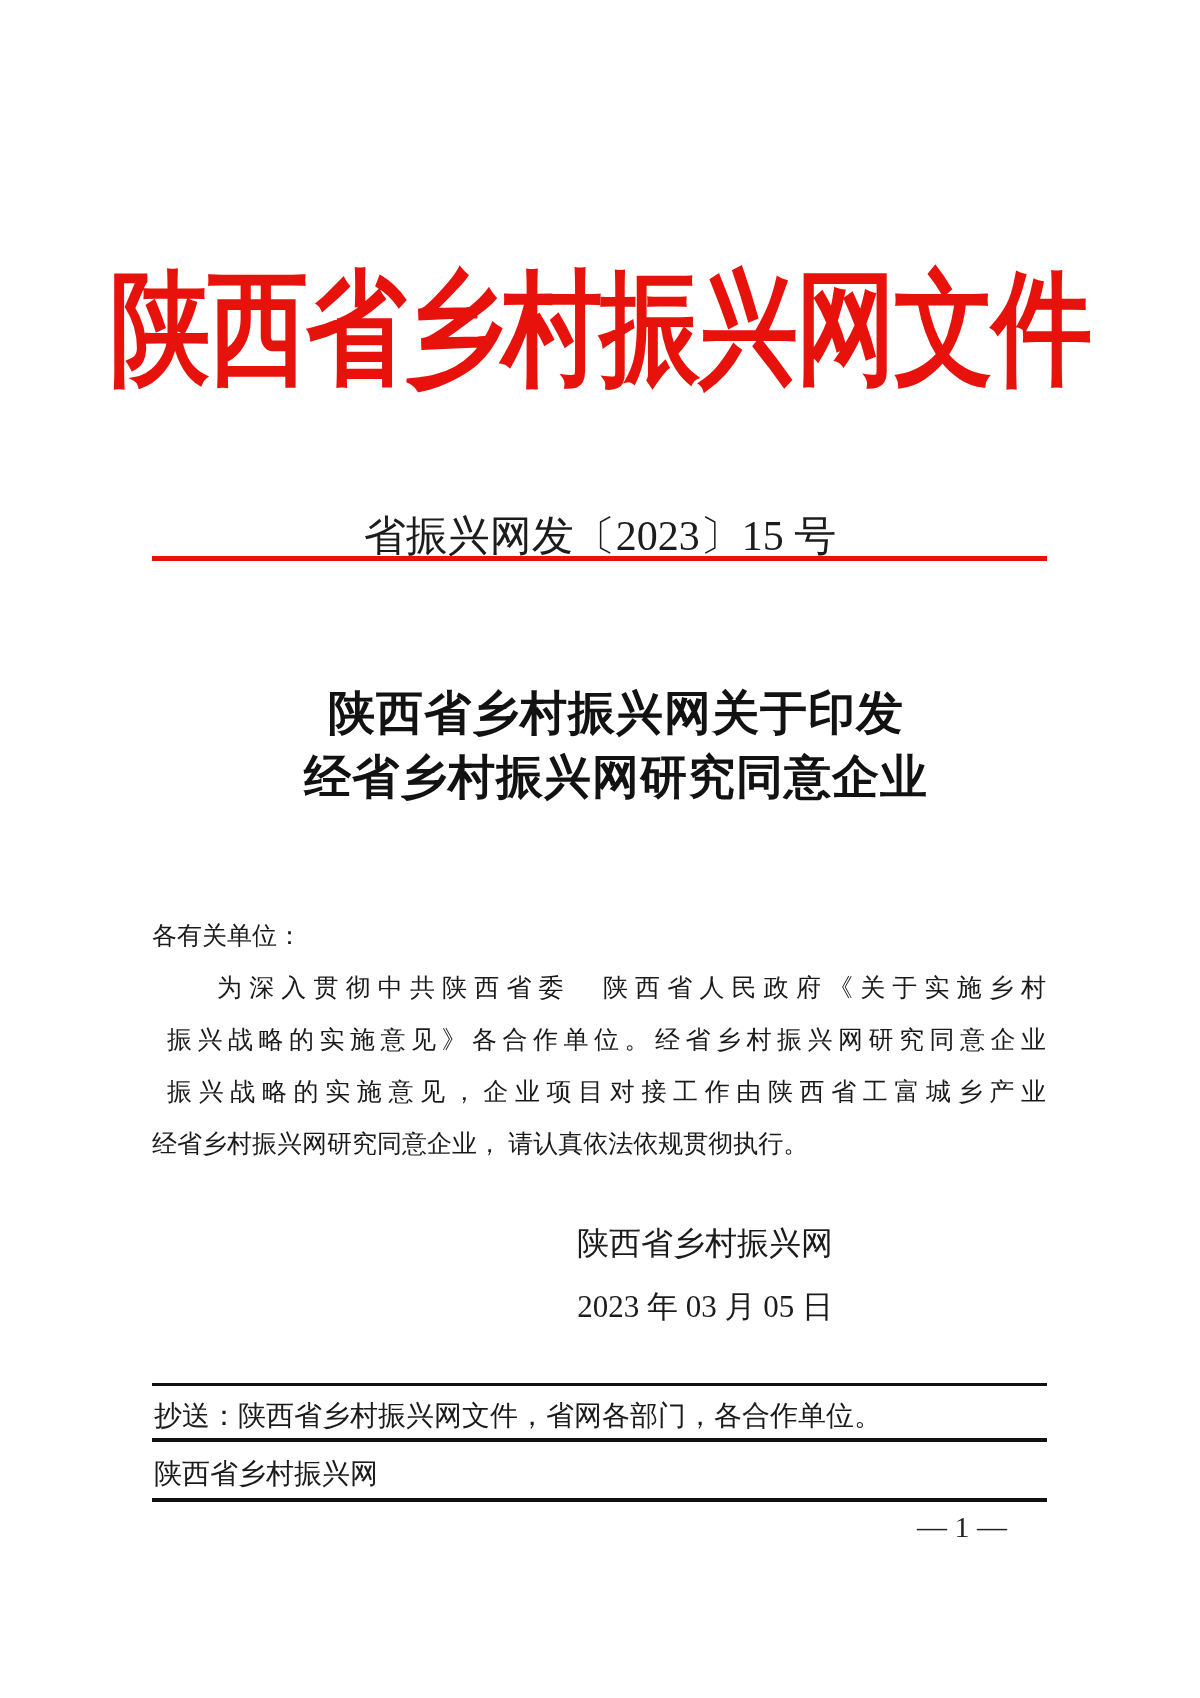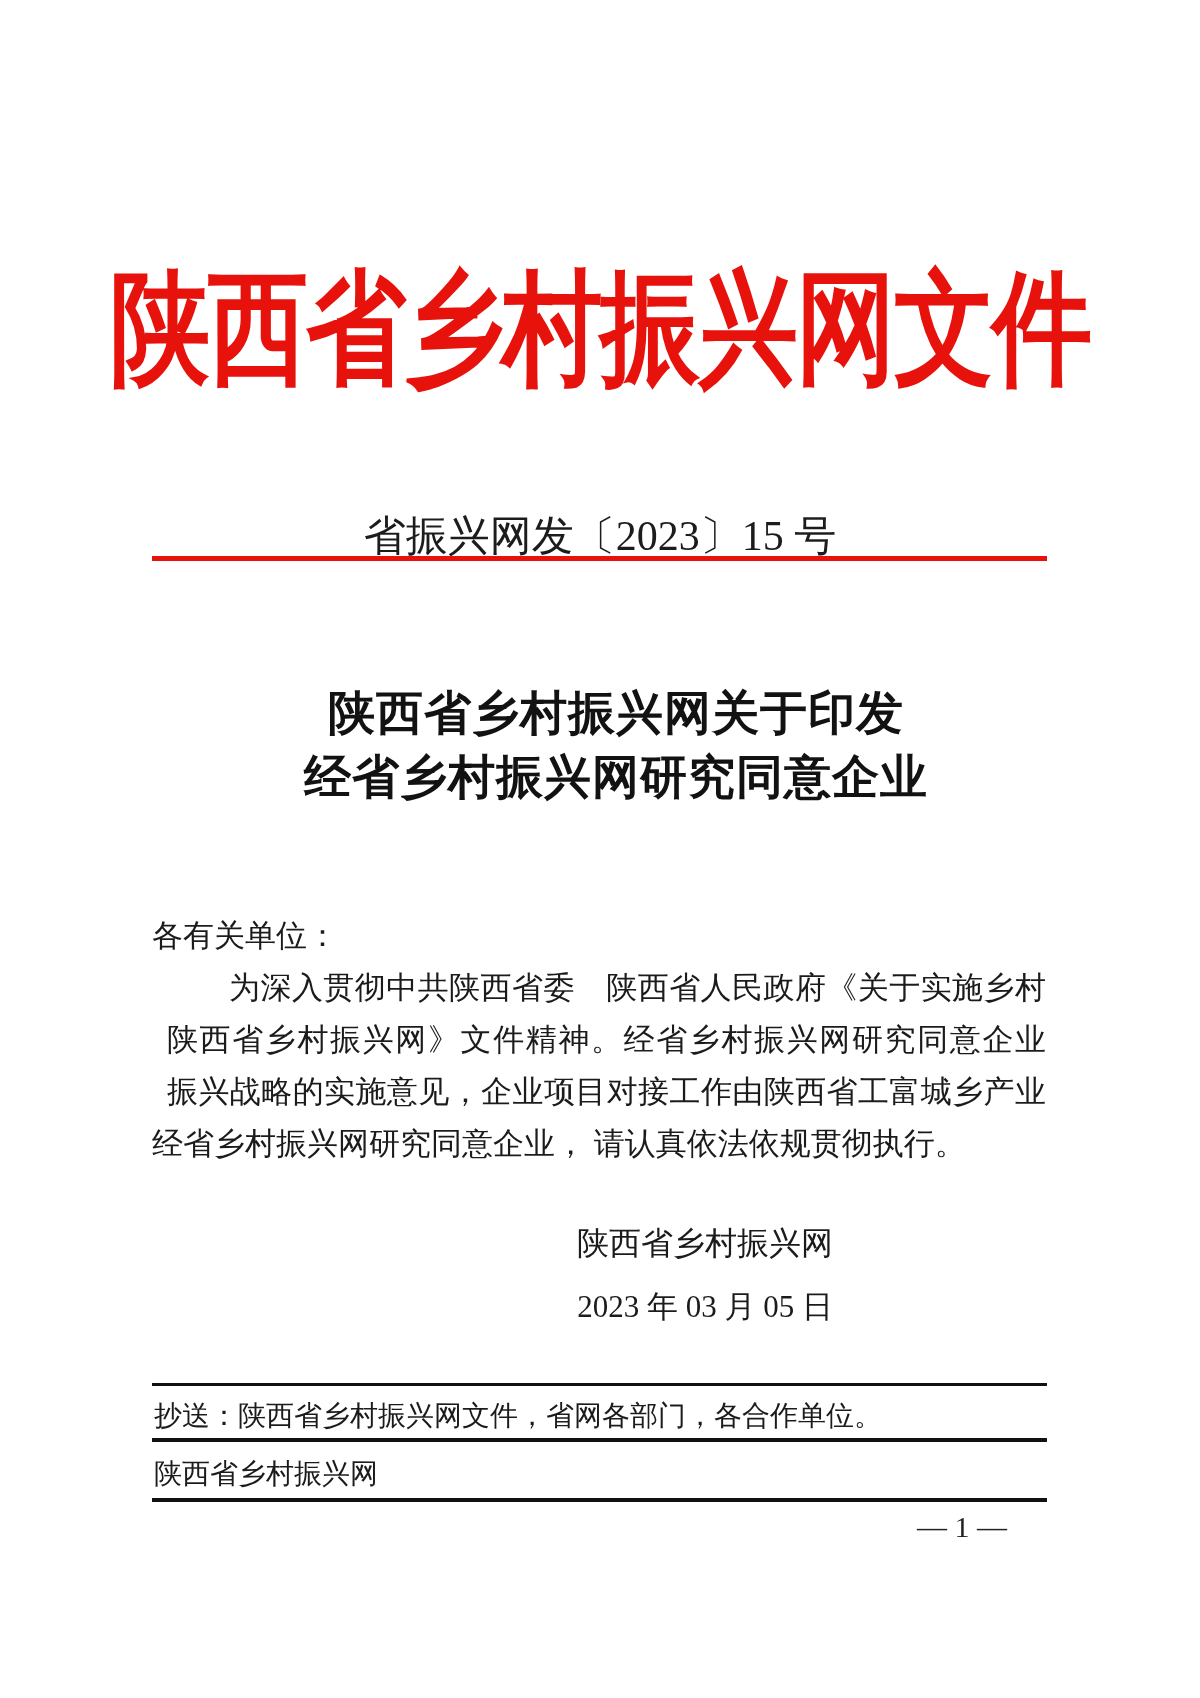--- a/index.html
+++ b/index.html
@@ -59,21 +59,21 @@
     line-height: 64px;
     color: #121212;
     letter-spacing: 1px;
   }
 
   
   .body-block {
     position: absolute;
     top: 910px; left: 152px;
     width: 894px;
-    font-size: 31px;
+    font-size: 25px;
     line-height: 52px;
     color: #1b1b1b;
   }
   .body-block .just {
     text-align: justify;
     text-align-last: justify;
     margin-left: 15px;
   }
   .body-block .indent { text-indent: 2em; }
 
@@ -148,21 +148,21 @@
   <div class="red-rule"></div>
 
   <div class="doc-title">
     <div>陕西省乡村振兴网关于印发</div>
     <div>经省乡村振兴网研究同意企业</div>
   </div>
 
   <div class="body-block">
     <div>各有关单位：</div>
     <div class="just indent">为深入贯彻中共陕西省委　陕西省人民政府《关于实施乡村</div>
-    <div class="just">陕西省乡村振兴网》文件精神。经省乡村振兴网研究同意企业</div>
+    <div class="just">振兴战略的实施意见》各合作单位。经省乡村振兴网研究同意企业</div>
     <div class="just">振兴战略的实施意见，企业项目对接工作由陕西省工富城乡产业</div>
     <div>经省乡村振兴网研究同意企业， 请认真依法依规贯彻执行。</div>
   </div>
 
   <div class="sign-org">陕西省乡村振兴网</div>
   <div class="sign-date">2023 年 03 月 05 日</div>
 
   <div class="rule rule-top"></div>
 
   <div class="cc-line">抄送：陕西省乡村振兴网文件，省网各部门，各合作单位。</div>

